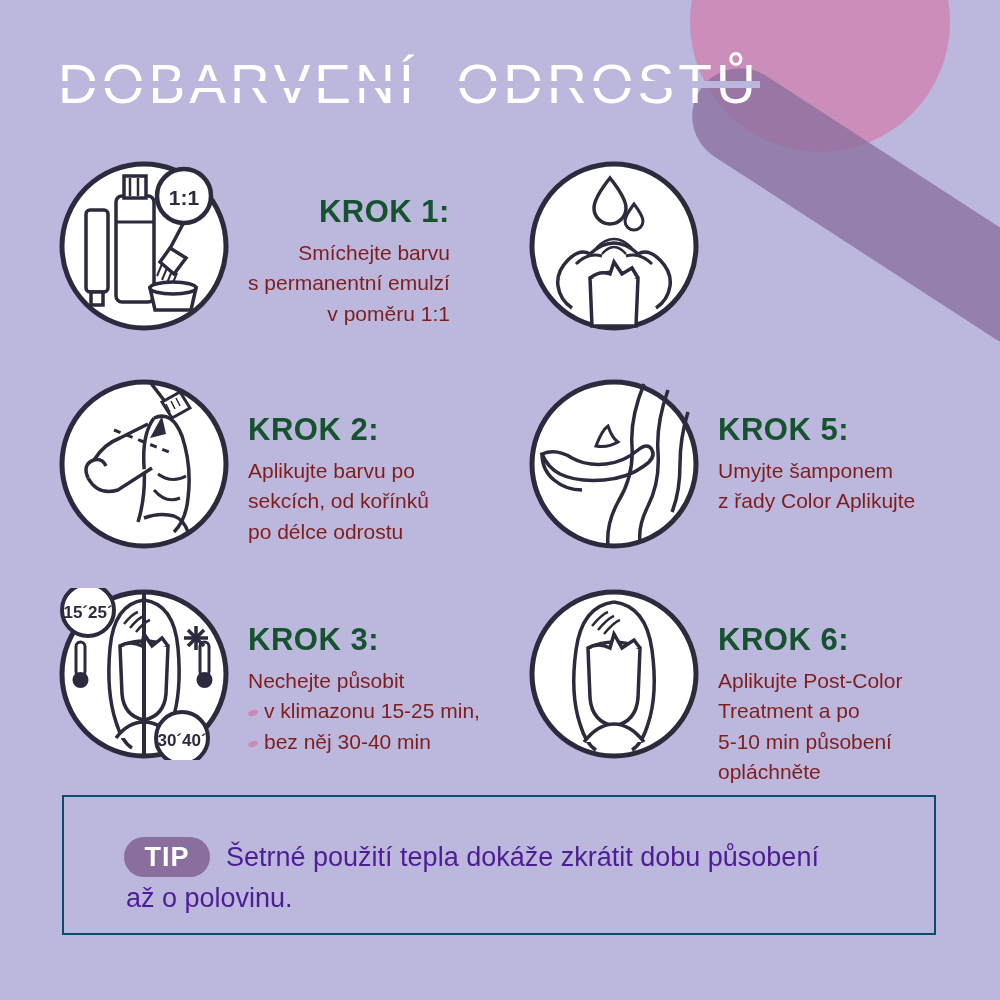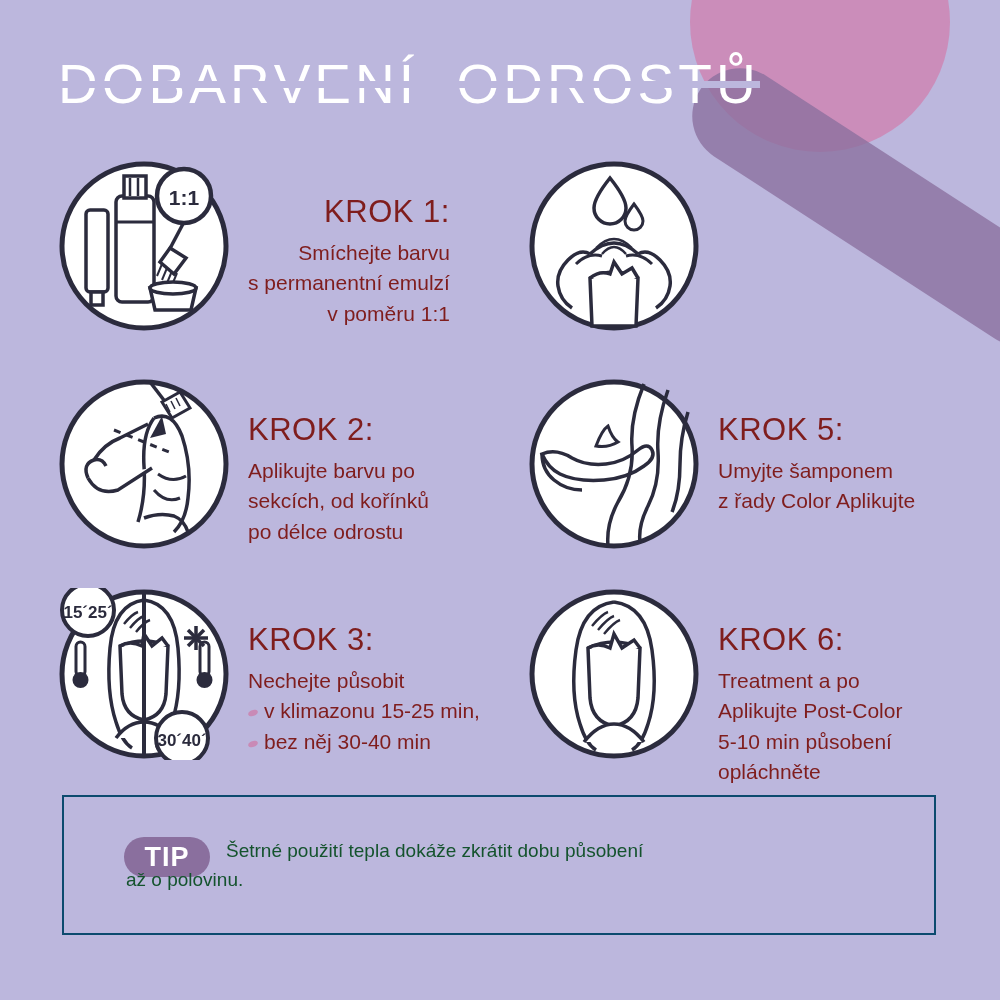--- a/index.html
+++ b/index.html
@@ -61,23 +61,23 @@
     width:172px;height:172px;
     flex:0 0 172px;
     position:relative;
   }
   .icon-wrap svg{display:block;width:172px;height:172px;}
   .txt{
     margin-left:18px;
     padding-top:34px;
   }
   .step-title{
-    color:#7f1d1d;
+    color:#14532d;
     font-size:31px;
-    font-weight:normal;
+    font-weight:bold;
     letter-spacing:.5px;
     line-height:1.15;
     margin-bottom:8px;
   }
   .step-line{
     color:#7f1d1d;
     font-size:21px;
     line-height:1.45;
     white-space:nowrap;
   }
@@ -106,22 +106,22 @@
     border-radius:20px;
     background:#8a6f9e;
     color:#ffffff;
     font-size:27px;font-weight:bold;
     display:flex;align-items:center;justify-content:center;
     letter-spacing:1px;
     flex:0 0 86px;
   }
   .tip-text{
     margin-left:16px;
-    color:#14532d;
-    font-size:19px;
+    color:#4c1d95;
+    font-size:27px;
     line-height:1.5;
     max-width:740px;
   }
   .tip-text .l2{display:block;margin-left:-100px;}
 </style>
 </head>
 <body>
 
 <div class="deco-circle"></div>
 <div class="deco-bar"></div>
@@ -276,22 +276,22 @@
         <path d="M60 60 q26 -12 52 0 l-2 50 q-2 24 -24 28 q-22 -4 -24 -28 Z" fill="#fff" stroke="#2b2b3d" stroke-width="3.5"></path>
         <path d="M60 60 q10 -6 22 0 l4 -14 l8 14 l12 -8 l6 8" fill="#fff" stroke="#2b2b3d" stroke-width="3.5"></path>
         <path d="M64 38 q10 -12 16 -14" fill="none" stroke="#2b2b3d" stroke-width="2.4"></path>
         <path d="M70 42 q10 -12 16 -14" fill="none" stroke="#2b2b3d" stroke-width="2.4"></path>
         <path d="M76 46 q10 -12 16 -14" fill="none" stroke="#2b2b3d" stroke-width="2.4"></path>
         <path d="M56 154 q14 -18 30 -18 q16 0 30 18" fill="#fff" stroke="#2b2b3d" stroke-width="3.5"></path>
       </svg>
     </div>
     <div class="txt">
       <div class="step-title">KROK 6:</div>
+      <div class="step-line">Aplikujte Post-Color</div>
       <div class="step-line">Treatment a po</div>
-      <div class="step-line">Aplikujte Post-Color</div>
       <div class="step-line">5-10 min působení</div>
       <div class="step-line">opláchněte</div>
     </div>
   </div>
 
 </div>
 
 <div class="tipbox">
   <div class="tip-row">
     <div class="tip-badge">TIP</div>

